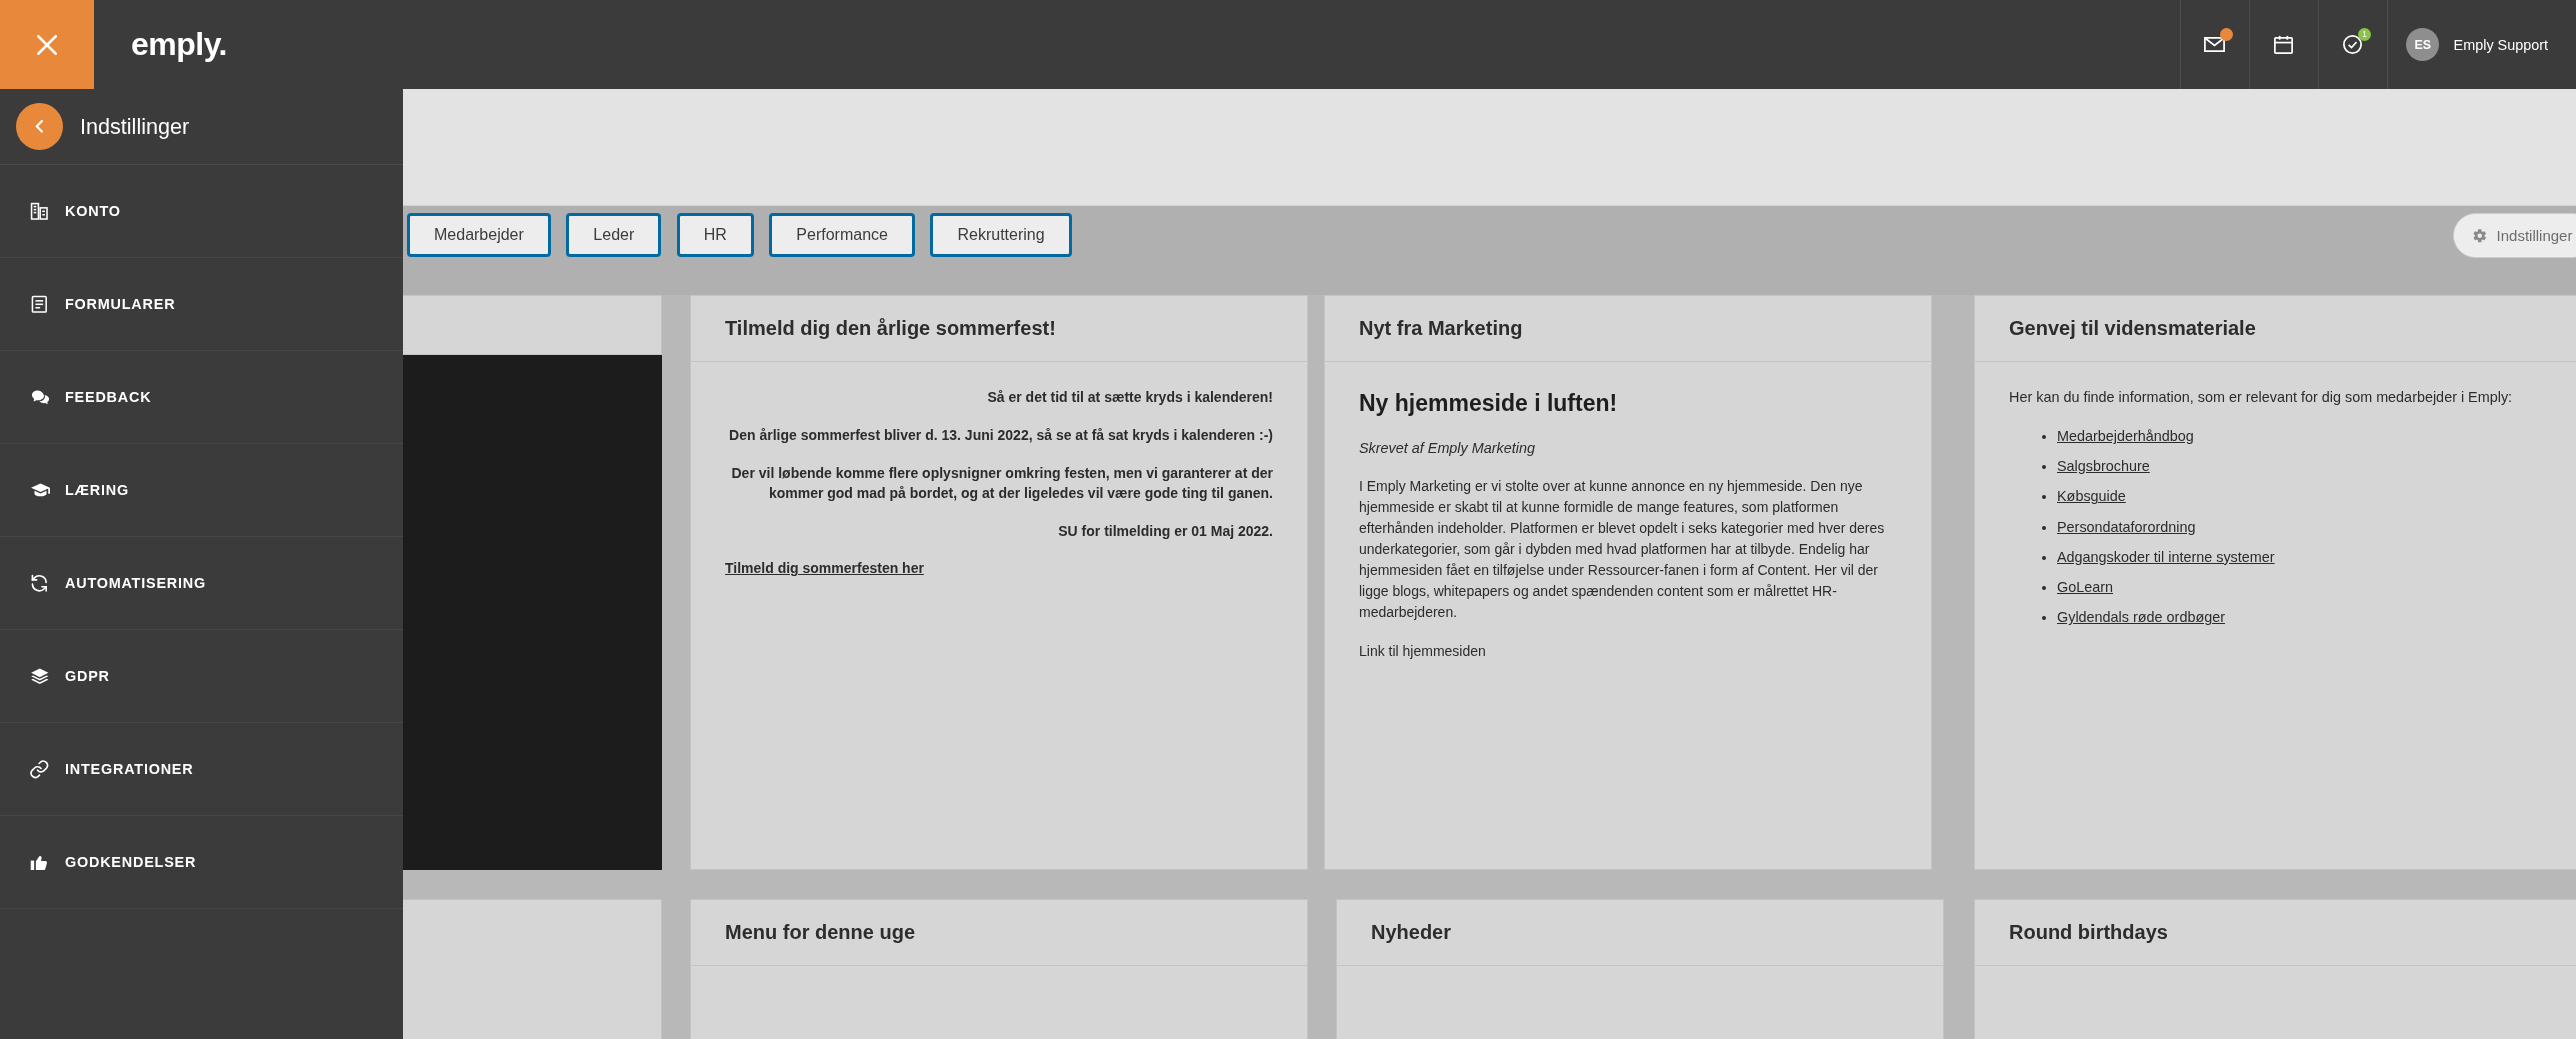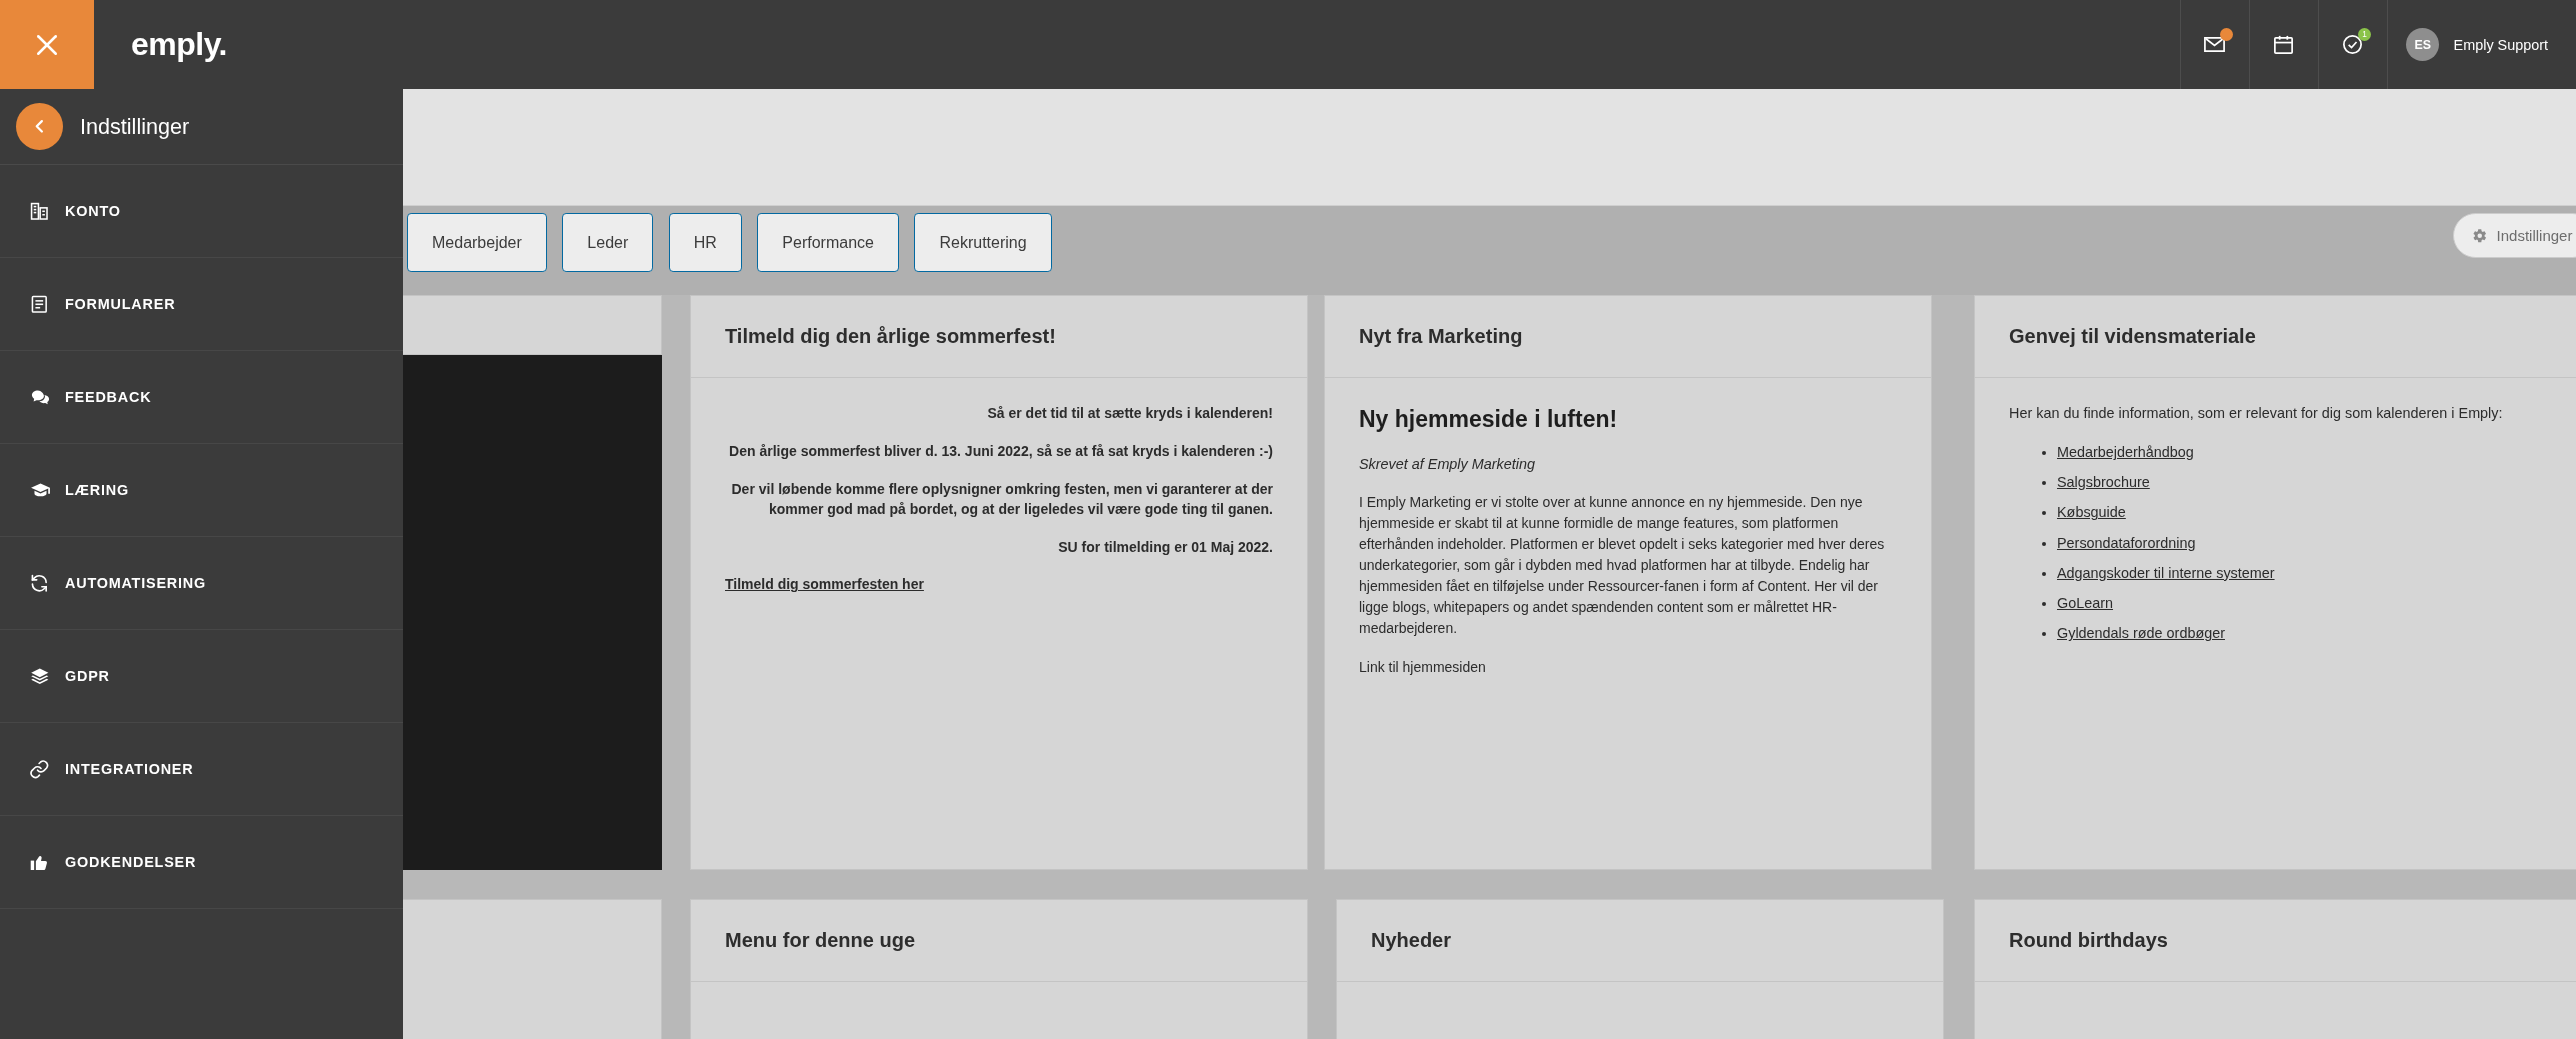--- a/index.html
+++ b/index.html
@@ -85,23 +85,23 @@
     width: 2639px; height: 117px;
     background: #e3e3e3;
     border-bottom: 1px solid #cfcfcf;
   }
   .tabs {
     position: absolute; top: 124px; left: 407px;
     display: flex; gap: 15.5px;
   }
   .tab {
     background: #ededed;
-    border: 1px solid #0369a1;
+    border: 3px solid #0369a1;
     border-radius: 4.1px;
-    height: 59px;
+    height: 44px;
     padding: 0 24px;
     display: flex; align-items: center;
     font-size: 16px;
     color: #3c3c3c;
     white-space: nowrap;
     text-align: center;
   }
   .settings-btn {
     position: absolute; top: 124px; right: 44px;
     height: 45px;
@@ -124,21 +124,21 @@
   .cards {
     position: absolute; top: 206px; left: 0;
     width: 2639px; height: 747px;
   }
   .card {
     position: absolute;
     background: #d6d6d6;
     border: 1px solid #c4c4c4;
   }
   .card-head {
-    height: 82px;
+    height: 66px;
     border-bottom: 1px solid #c4c4c4;
     display: flex; align-items: center;
     padding: 0 34px;
     font-size: 20px; font-weight: bold; color: #2d2d2d;
   }
   .card-body {
     padding: 25px 34px 0 34px;
     font-size: 14px; color: #2c2c2c; line-height: 1.45;
   }
   .card-body p { margin: 0 0 17.5px 0; }
@@ -284,21 +284,21 @@
         <p class="mk-title">Ny hjemmeside i luften!</p>
         <p class="mk-sub">Skrevet af Emply Marketing</p>
         <p class="mk-body">I Emply Marketing er vi stolte over at kunne annonce en ny hjemmeside. Den nye hjemmeside er skabt til at kunne formidle de mange features, som platformen efterhånden indeholder. Platformen er blevet opdelt i seks kategorier med hver deres underkategorier, som går i dybden med hvad platformen har at tilbyde. Endelig har hjemmesiden fået en tilføjelse under Ressourcer-fanen i form af Content. Her vil der ligge blogs, whitepapers og andet spændenden content som er målrettet HR-medarbejderen.</p>
         <p class="mk-cut">Link til hjemmesiden</p>
       </div>
     </div>
 
     <div class="card" style="left:1974px; top:0px; width:621px; height:575px;">
       <div class="card-head">Genvej til vidensmateriale</div>
       <div class="card-body">
-        <p class="kn-intro">Her kan du finde information, som er relevant for dig som kalenderen i Emply:</p>
+        <p class="kn-intro">Her kan du finde information, som er relevant for dig som medarbejder i Emply:</p>
         <ul class="kn-list">
           <li><a href="#">Medarbejderhåndbog</a></li>
           <li><a href="#">Salgsbrochure</a></li>
           <li><a href="#">Købsguide</a></li>
           <li><a href="#">Persondataforordning</a></li>
           <li><a href="#">Adgangskoder til interne systemer</a></li>
           <li><a href="#">GoLearn</a></li>
           <li><a href="#">Gyldendals røde ordbøger</a></li>
         </ul>
       </div>

